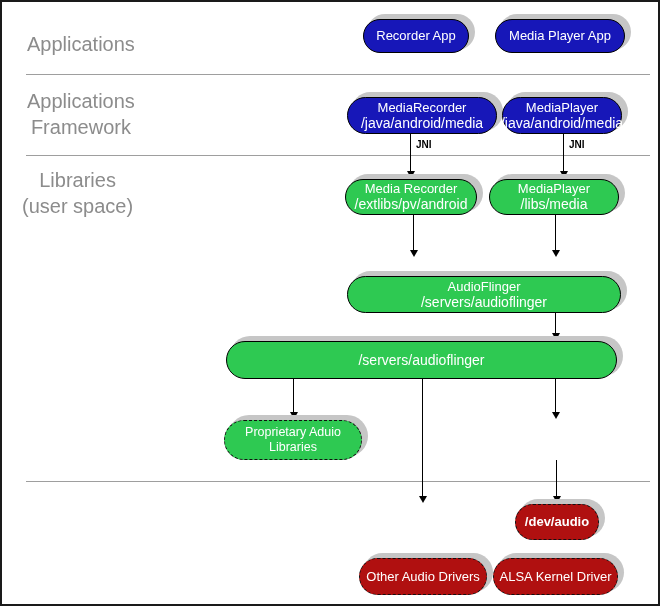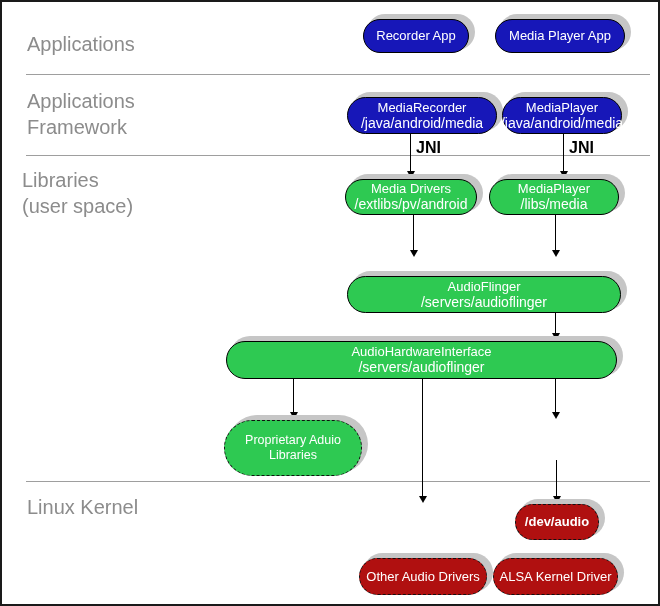--- a/index.html
+++ b/index.html
@@ -7,21 +7,21 @@
     --shadow:#c6c6c6; --label-gray:#8c8c8c; --divider-gray:#9e9e9e;
   }
   html,body{margin:0;padding:0;background:#fff;}
   .canvas{
     position:relative; width:660px; height:606px; box-sizing:border-box;
     border:2px solid #1a1a1a; background:#fff; overflow:hidden;
     font-family:"Liberation Sans", sans-serif;
   }
   .layer-label{
     position:absolute; color:var(--label-gray); font-size:20px;
-    line-height:1.28; white-space:pre-line; text-align:left; width:auto;
+    line-height:1.28; white-space:pre-line; text-align:center; width:auto;
   }
   .divider{
     position:absolute; left:24px; width:624px; height:1px;
     background:var(--divider-gray);
   }
   .node{
     position:absolute; box-sizing:border-box; border-radius:999px;
     border:1.5px solid #000; color:#fff; text-align:center;
     display:flex; flex-direction:column; align-items:center; justify-content:center;
     box-shadow:5px -4px 0 1px var(--shadow); line-height:1.18; z-index:2;
@@ -30,33 +30,32 @@
   .node.green{background:var(--green);}
   .node.red{background:var(--red);}
   .node.dashed{border:1.5px dashed #111;}
   .node .title{font-size:13px; white-space:pre-line;}
   .node .path{font-size:14px;}
   .arrow{position:absolute; width:1px; background:#000; z-index:1;}
   .arrow::after{
     content:""; position:absolute; left:-3.5px; bottom:-7px;
     border:4px solid transparent; border-top:7px solid #000; border-bottom:none;
   }
-  .jni{position:absolute; color:#000; font-size:16px; font-weight:bold; z-index:3;}
+  .jni{position:absolute; color:#000; font-size:10px; font-weight:bold; z-index:3;}
 </style>
 </head>
 <body>
 
 <div class="canvas">
 
   <div class="layer-label" style="left:25px;top:30px;">Applications</div>
   <div class="layer-label" style="left:25px;top:87px;">Applications
 Framework</div>
   <div class="layer-label" style="left:20px;top:166px;">Libraries
 (user space)</div>
-  <div class="layer-label" style="left:25px;top:493px;">Linux Kernel</div>
 
   <div class="divider" style="top:72px;"></div>
   <div class="divider" style="top:153px;"></div>
   <div class="divider" style="top:479px;"></div>
 
   <div class="arrow" style="left:408px;top:132px;height:37px;"></div>
   <div class="arrow" style="left:561px;top:132px;height:37px;"></div>
   <div class="arrow" style="left:411px;top:211px;height:37px;"></div>
   <div class="arrow" style="left:553px;top:211px;height:37px;"></div>
   <div class="arrow" style="left:553px;top:293px;height:38px;"></div>
@@ -78,36 +77,35 @@
   <div class="node blue" style="left:345px;top:95px;width:150px;height:37px;">
     <span class="title">MediaRecorder</span>
     <span class="path">/java/android/media</span>
   </div>
   <div class="node blue" style="left:500px;top:95px;width:120px;height:37px;">
     <span class="title">MediaPlayer</span>
     <span class="path">/java/android/media</span>
   </div>
 
   <div class="node green" style="left:343px;top:177px;width:132px;height:36px;">
-    <span class="title">Media Drivers</span>
+    <span class="title">Media Recorder</span>
     <span class="path">/extlibs/pv/android</span>
   </div>
   <div class="node green" style="left:487px;top:177px;width:130px;height:36px;">
     <span class="title">MediaPlayer</span>
     <span class="path">/libs/media</span>
   </div>
   <div class="node green" style="left:345px;top:274px;width:274px;height:37px;">
     <span class="title">AudioFlinger</span>
     <span class="path">/servers/audioflinger</span>
   </div>
   <div class="node green" style="left:224px;top:339px;width:391px;height:38px;">
-    <span class="title">AudioHardwareInterface</span>
     <span class="path">/servers/audioflinger</span>
   </div>
-  <div class="node green dashed" style="left:222px;top:418px;width:138px;height:56px;">
+  <div class="node green dashed" style="left:222px;top:418px;width:138px;height:40px;">
     <span class="title" style="font-size:12.5px;">Proprietary Aduio
 Libraries</span>
   </div>
 
   <div class="node red dashed" style="left:513px;top:502px;width:84px;height:36px;font-weight:bold;">
     <span class="title">/dev/audio</span>
   </div>
   <div class="node red dashed" style="left:357px;top:556px;width:128px;height:37px;">
     <span class="title">Other Audio Drivers</span>
   </div>

